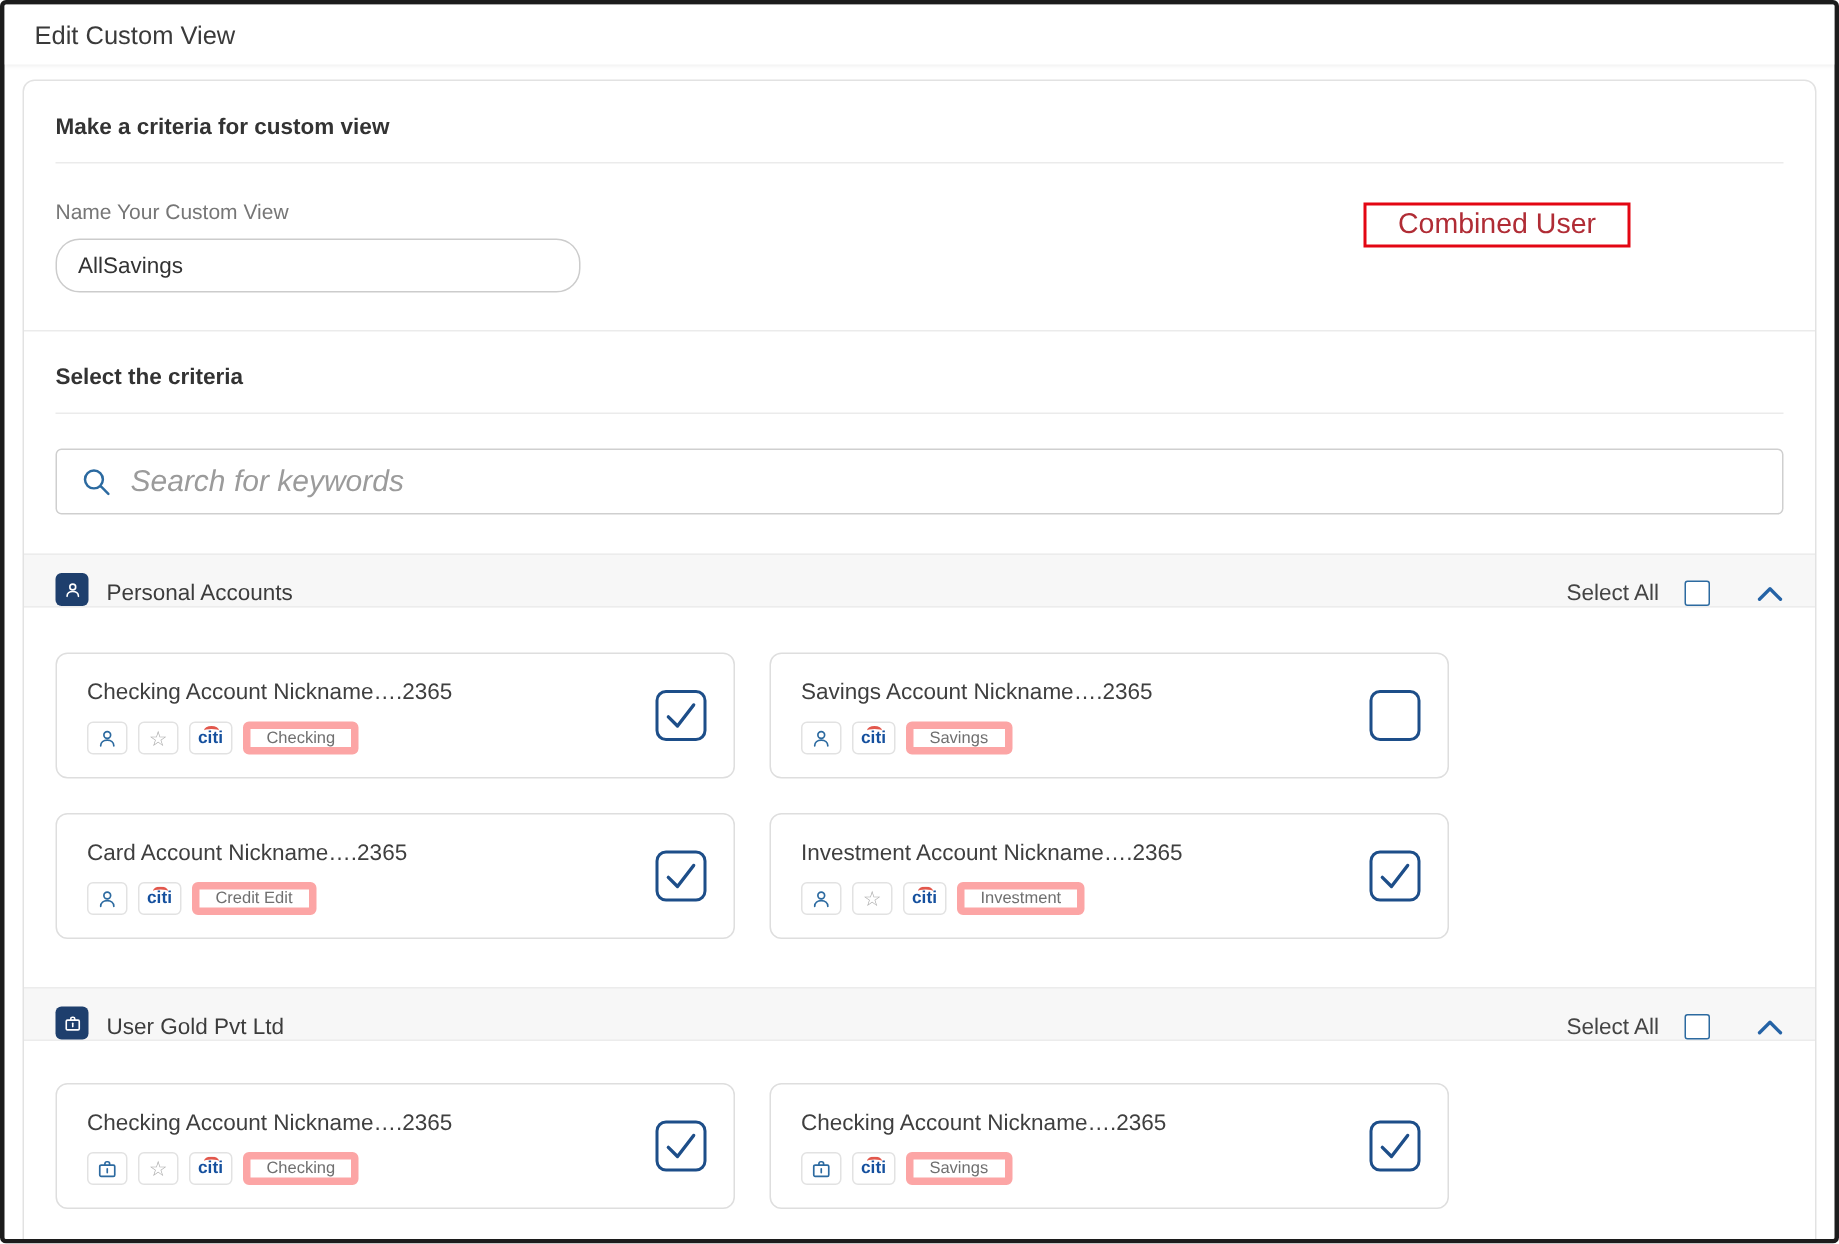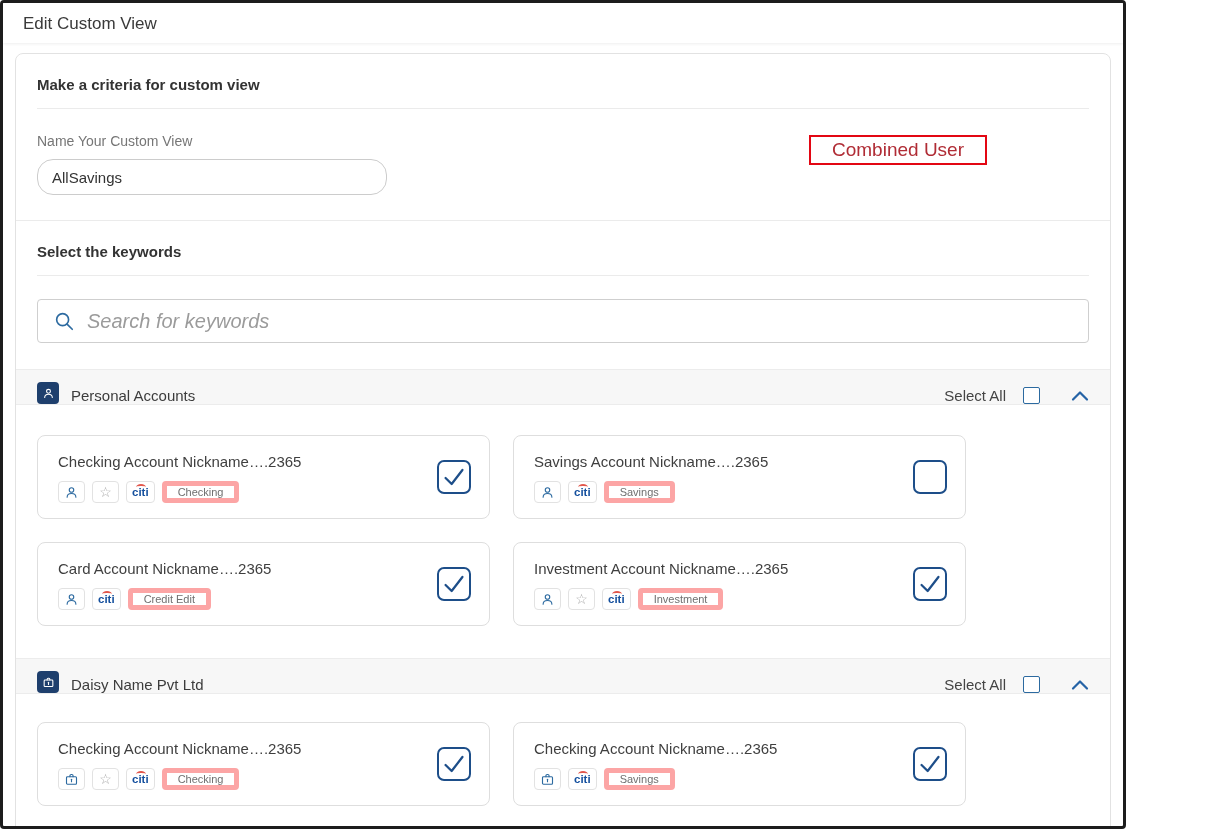--- a/index.html
+++ b/index.html
@@ -1,20 +1,20 @@
 <!DOCTYPE html>
 <html><head>
 <meta charset="utf-8">
 <style>
   * { margin:0; padding:0; box-sizing:border-box; }
   html,body { background:#ffffff; }
   body { font-family:"Liberation Sans","DejaVu Sans",sans-serif; }
 
   .page {
-    position:relative; width:1126px; height:829px;
+    position:relative; width:1226px; height:829px;
     border:3px solid #1c1c1c; border-radius:4px;
     background:#ffffff; overflow:hidden;
   }
 
   .app-header { padding:11px 20px 9px; background:#fff; box-shadow:0 1px 3px rgba(0,0,0,0.07); position:relative; z-index:2; }
   .app-title { font-size:17px; color:#3a3a3a; }
 
   .main-card {
     margin:10px 12px 0; background:#fff;
     border:1px solid #e2e2e2; border-radius:8px 8px 0 0;
@@ -116,21 +116,21 @@
     <div class="divider-inset"></div>
 
     <div class="form-row">
       <div class="field-label">Name Your Custom View</div>
       <input class="text-input" type="text" value="AllSavings" style="">
       <div class="annotation">Combined User</div>
     </div>
 
     <div class="divider-full"></div>
 
-    <div class="section-title">Select the keywords</div>
+    <div class="section-title">Select the criteria</div>
     <div class="divider-inset"></div>
 
     <div class="search-row">
       <div class="search-box">
         <span style="display:inline-flex;">
           <svg viewBox="0 0 24 24" width="22" height="22" fill="none" stroke="#2c6aa0" stroke-width="1.8" stroke-linecap="round">
             <circle cx="10.5" cy="10.5" r="6.5"></circle>
             <line x1="15.6" y1="15.6" x2="21" y2="21"></line>
           </svg>
         </span>
@@ -241,21 +241,21 @@
         </section>
         <section>
           <div class="group-header">
             <span class="group-icon">
               <svg viewBox="0 0 24 24" width="13" height="13" fill="none" stroke="currentColor" stroke-width="2" stroke-linejoin="round" stroke-linecap="round">
                 <rect x="4" y="7.5" width="16" height="12" rx="1.5"></rect>
                 <path d="M9.5 7.5V6a2 2 0 0 1 2-2h1a2 2 0 0 1 2 2v1.5"></path>
                 <path d="M12 11.5v4"></path>
               </svg>
             </span>
-            <span class="group-label">Daisy Name Pvt Ltd</span>
+            <span class="group-label">User Gold Pvt Ltd</span>
             <div class="group-right">
               <span class="select-all-label">Select All</span>
               <span class="small-checkbox"></span>
               <span class="chevron-btn">
                 <svg width="18" height="12" viewBox="0 0 18 12" fill="none" stroke="#2563a6" stroke-width="2.2" stroke-linecap="round" stroke-linejoin="round">
                   <polyline points="2,9.5 9,2.5 16,9.5"></polyline>
                 </svg>
               </span>
             </div>
           </div>

